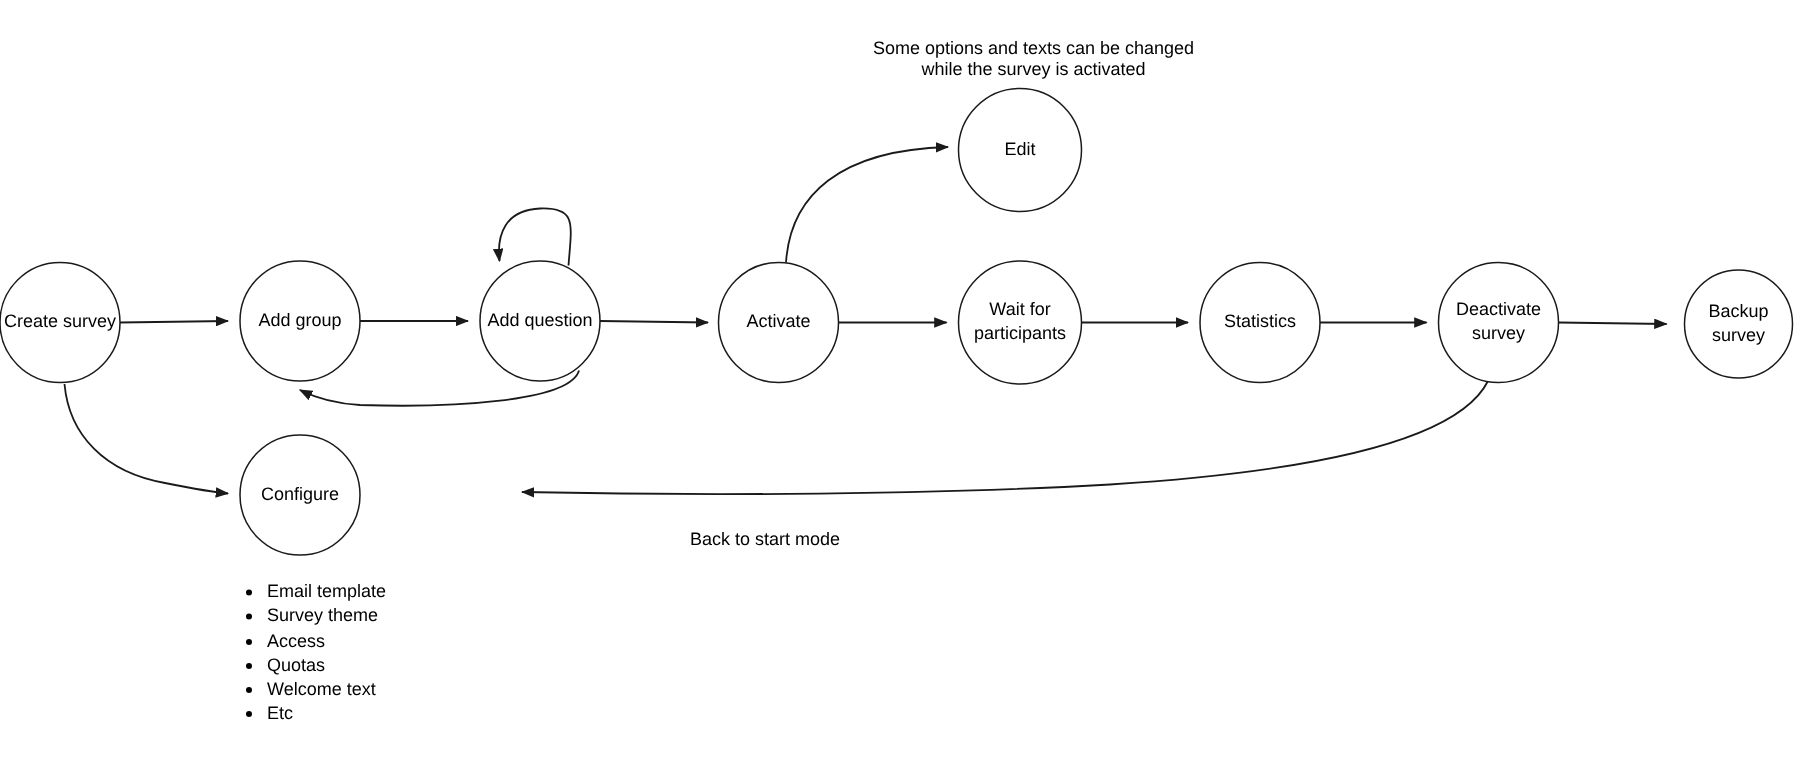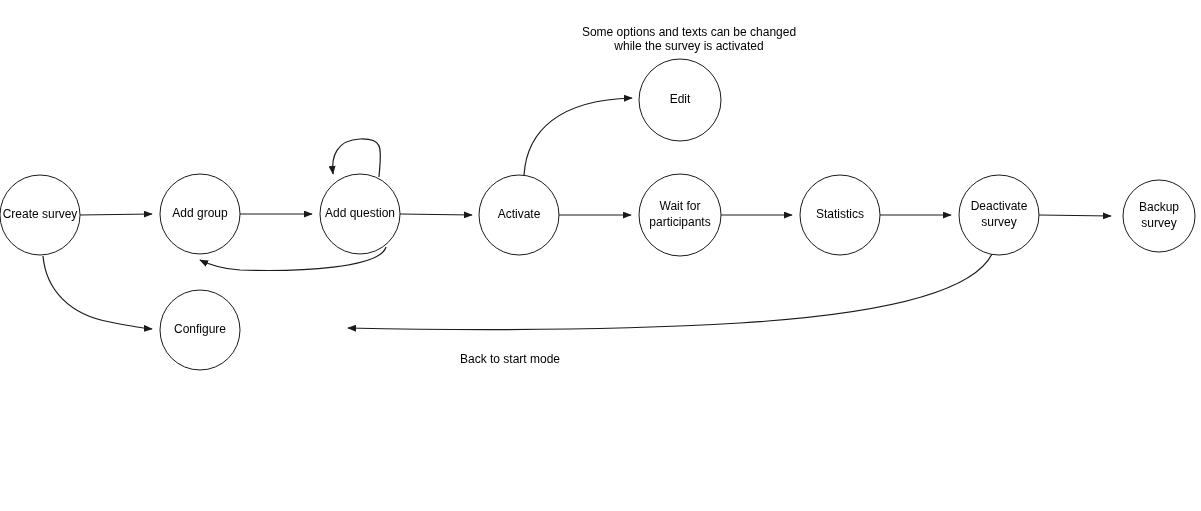--- a/index.html
+++ b/index.html
@@ -167,14 +167,22 @@
     </g>
 
     <g>
       <text class="annotation-text" x="689" y="36">Some options and texts can be changed</text>
       <text class="annotation-text" x="689" y="50">while the survey is activated</text>
 
       <text class="edge-label" x="510" y="363">Back to start mode</text>
     </g>
   </svg>
 
+  <ul id="config-list">
+    <li>Email template</li>
+    <li>Survey theme</li>
+    <li>Access</li>
+    <li>Quotas</li>
+    <li>Welcome text</li>
+    <li>Etc</li>
+  </ul>
 
 </div>
 
 </body></html>

